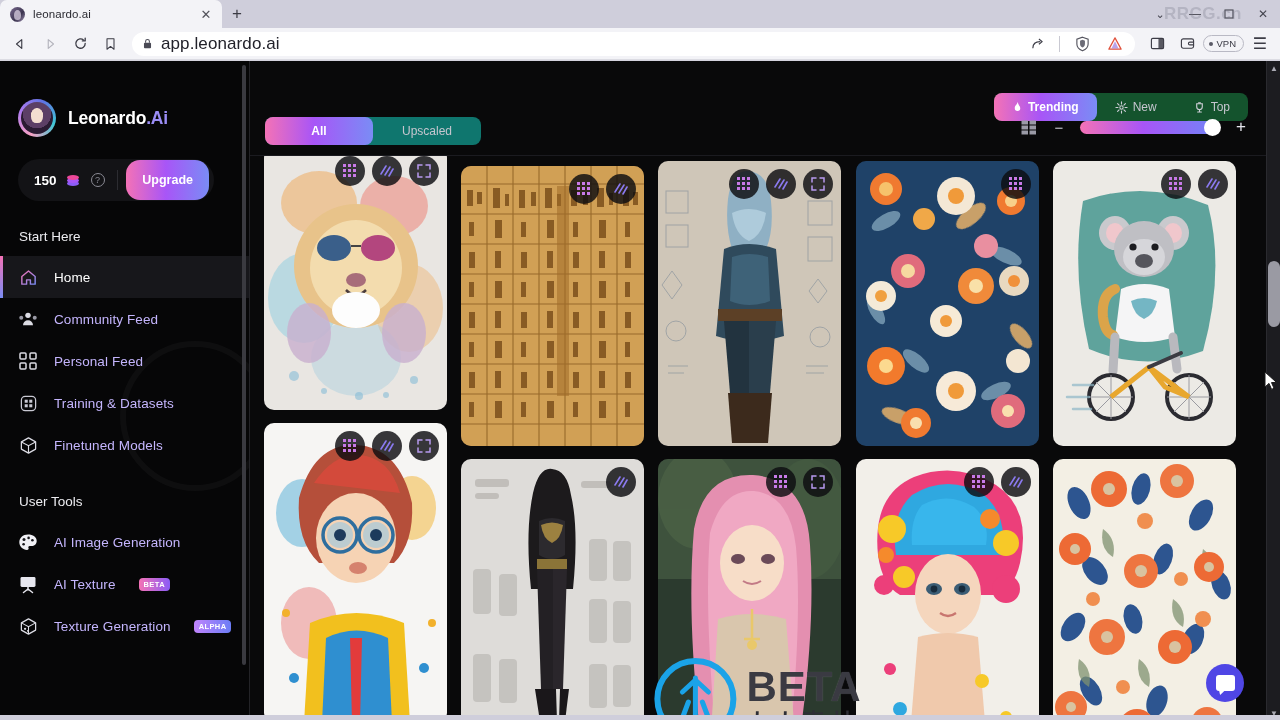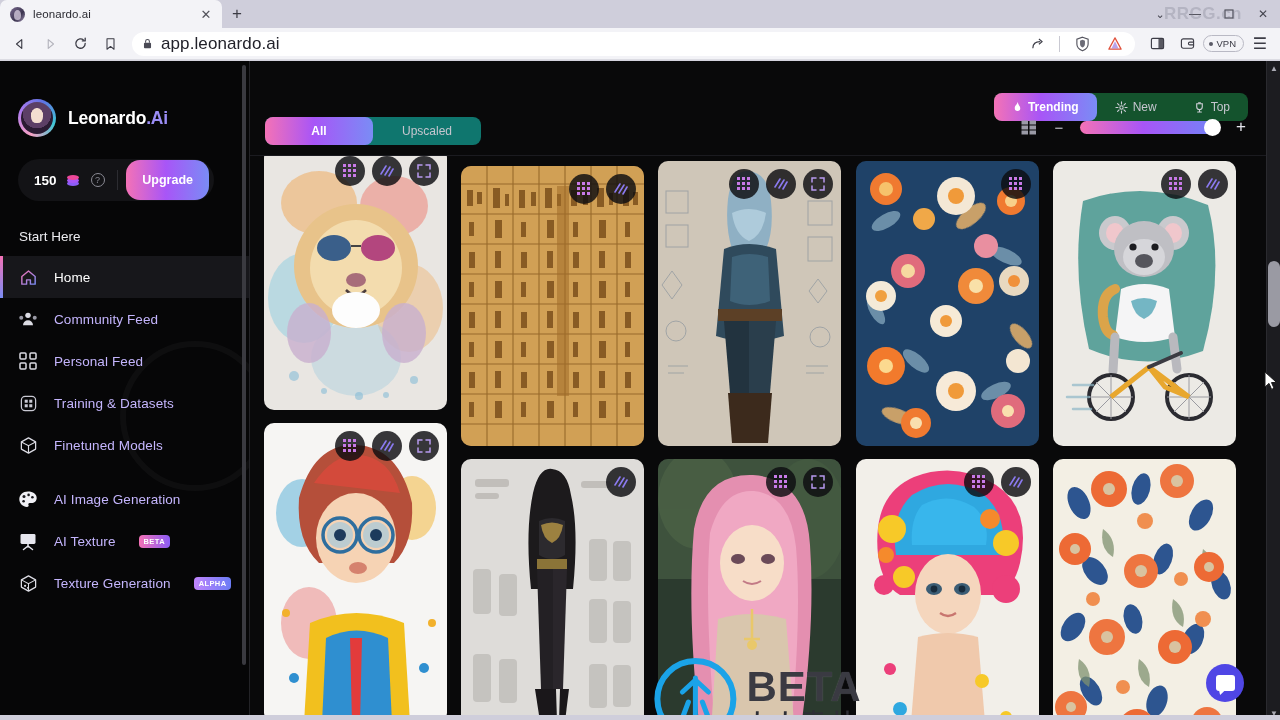--- a/index.html
+++ b/index.html
@@ -450,20 +450,21 @@
           <span class="nav-ico">
             <svg width="19" height="19" viewBox="0 0 20 20">
               <path d="M10 2 L17.5 6.2 V13.8 L10 18 L2.5 13.8 V6.2 Z" fill="none" stroke="#dcdce4" stroke-width="1.3" stroke-linejoin="round"></path>
               <path d="M2.5 6.2 L10 10.2 L17.5 6.2 M10 10.2 V18" fill="none" stroke="#dcdce4" stroke-width="1.2"></path>
             </svg>
           </span>
           <span class="nav-label">Finetuned Models</span>
         </div>
       </div>
 
+      <div class="sec-title">User Tools</div>
       <div class="nav">
 
         <div class="nav-item">
           <span class="nav-ico">
             <svg width="20" height="19" viewBox="0 0 20 19">
               <path d="M10 1.5 C4.8 1.5 1.3 5 1.3 9.3 c0 4.4 3.7 7.6 7.6 7.6 1.6 0 2.1-1.1 1.6-1.9 -0.6-1 0.1-2 1.2-2 h1.7 c3 0 5.3-2 5.3-5.1 C18.7 4.2 15 1.5 10 1.5 Z" fill="#f0f0f5"></path>
               <circle cx="6" cy="6.5" r="1.5" fill="#18181c"></circle>
               <circle cx="10.6" cy="4.9" r="1.3" fill="#18181c"></circle>
               <circle cx="14.4" cy="7.2" r="1.3" fill="#18181c"></circle>
               <circle cx="5.6" cy="11.3" r="1.3" fill="#18181c"></circle>

